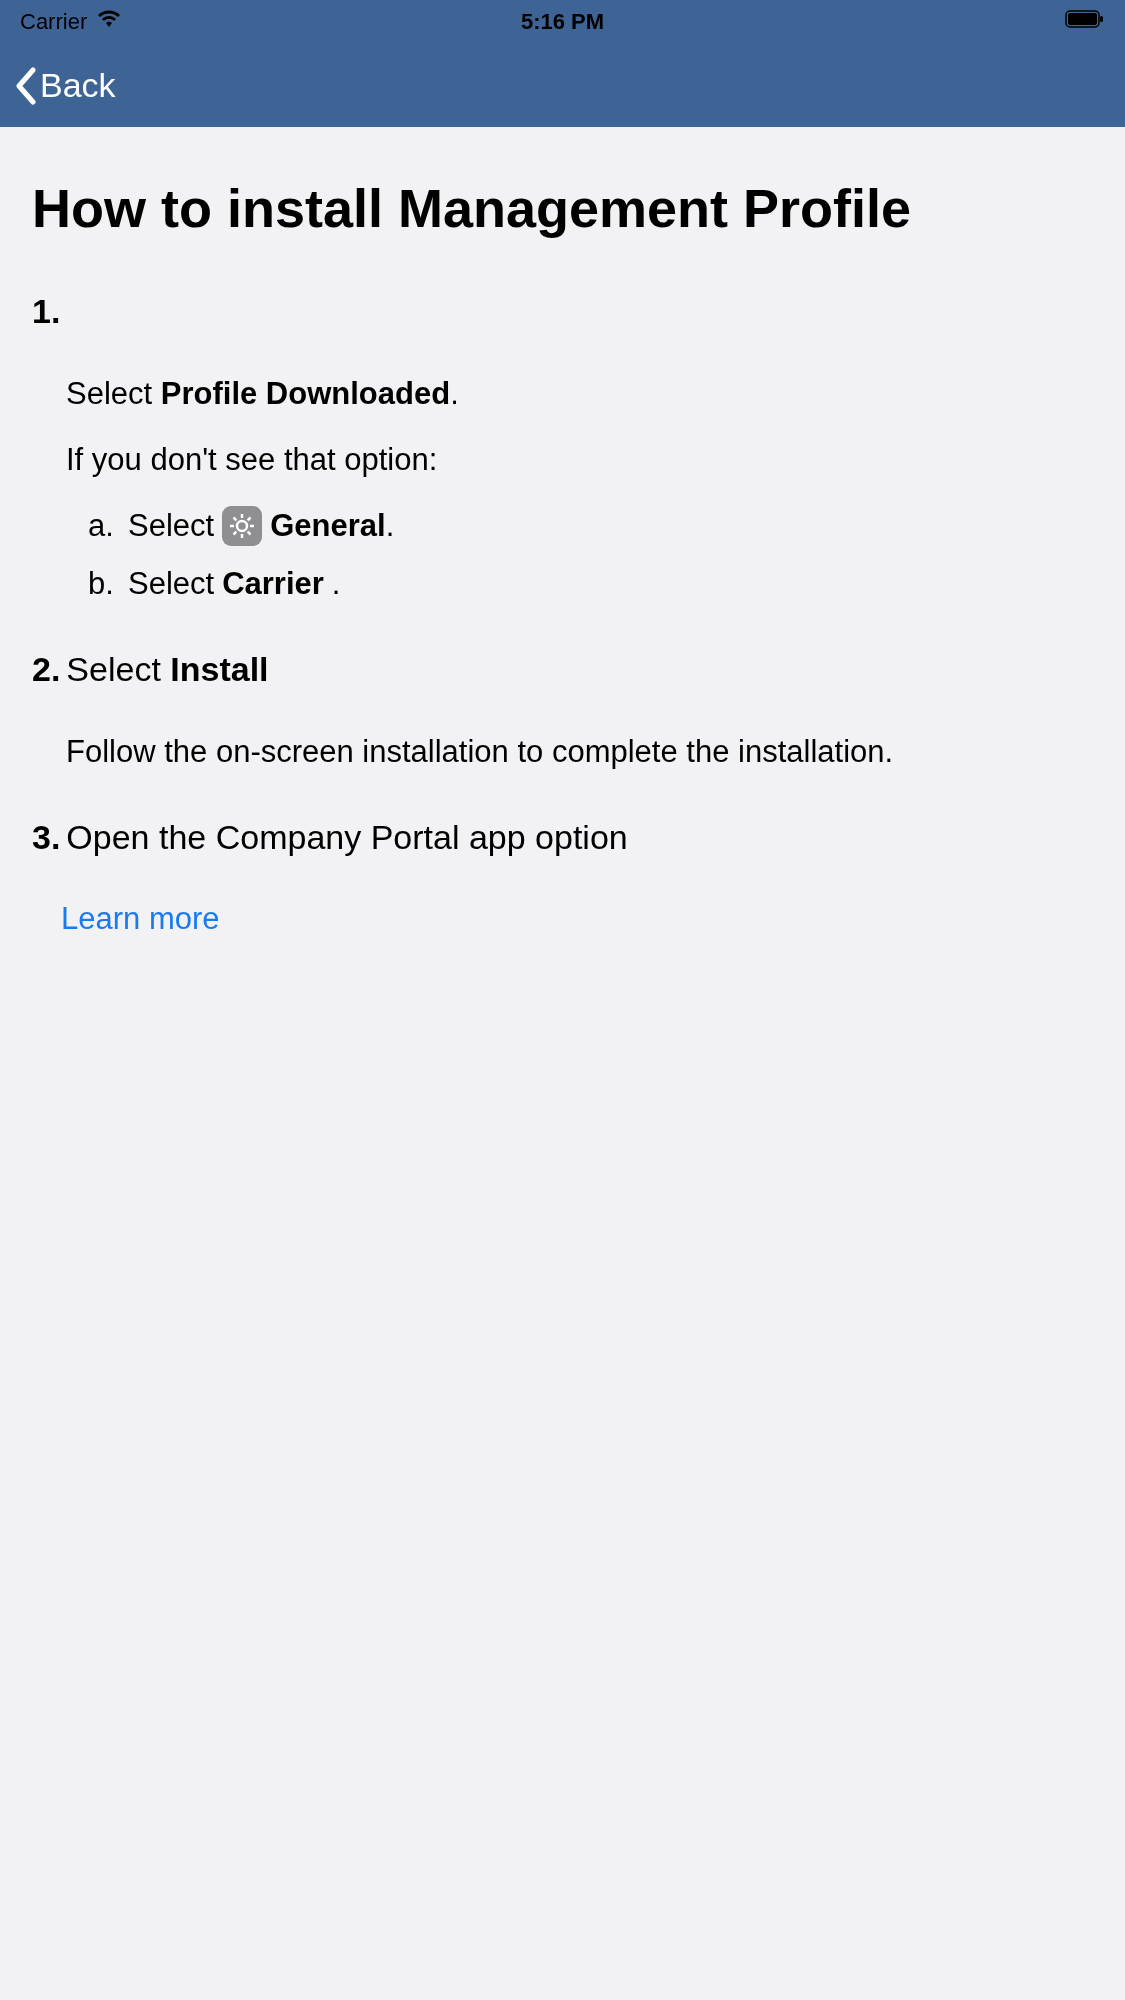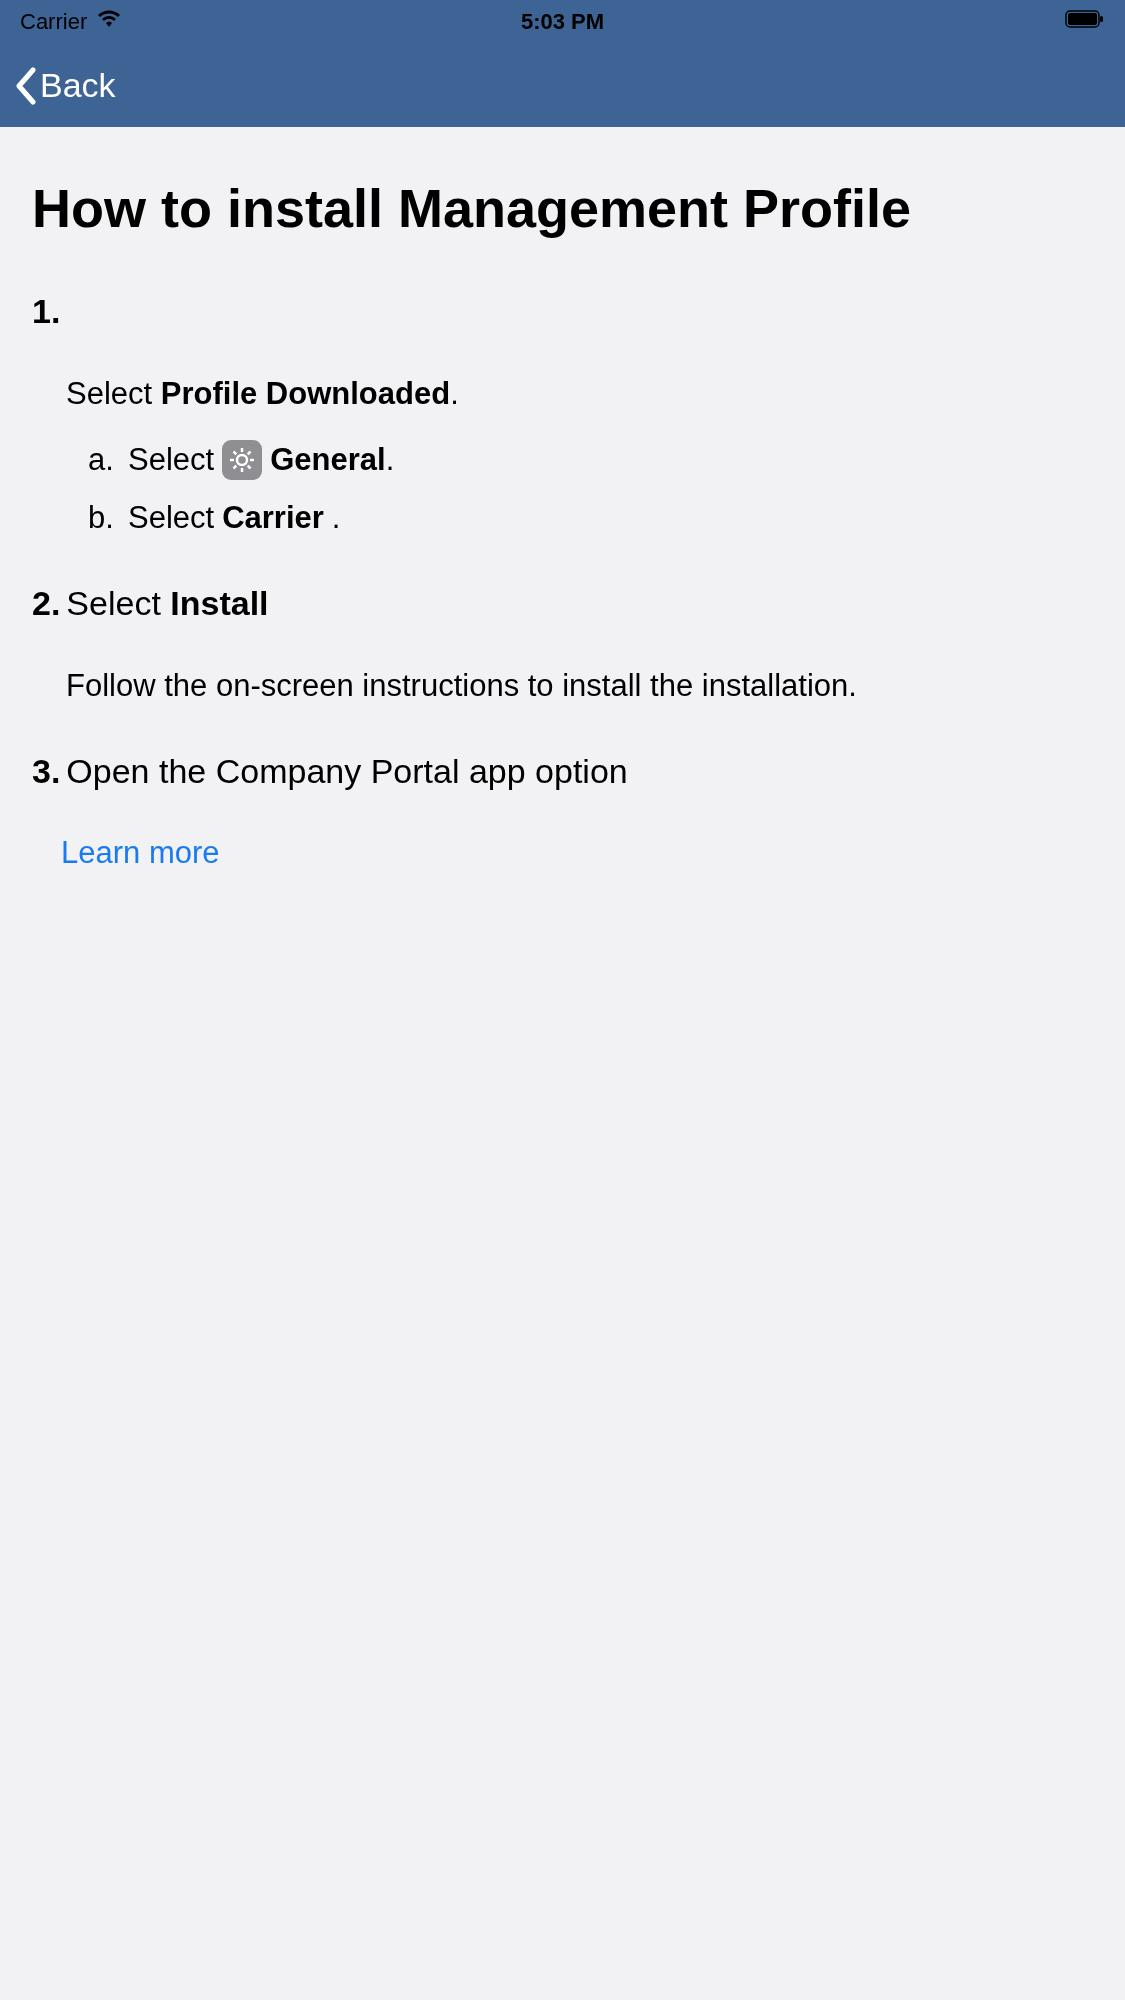--- a/index.html
+++ b/index.html
@@ -152,21 +152,21 @@
 
 <div class="status-bar">
   <div class="status-left">
     <span>Carrier</span>
     <span class="wifi-icon">
       <svg width="24" height="20" viewBox="0 0 24 20">
         <path d="M12 18 C12 18 15 14 15 14 C14 13 13 12.5 12 12.5 C11 12.5 10 13 9 14 Z M5 10 C7 8 9.5 7 12 7 C14.5 7 17 8 19 10 L17 12 C15.5 10.5 13.8 10 12 10 C10.2 10 8.5 10.5 7 12 Z M1 6 C4 3 8 1.5 12 1.5 C16 1.5 20 3 23 6 L21 8 C18.5 5.5 15.3 4.5 12 4.5 C8.7 4.5 5.5 5.5 3 8 Z" fill="#000"></path>
       </svg>
     </span>
   </div>
-  <div class="status-center">5:03 PM</div>
+  <div class="status-center">5:16 PM</div>
   <div class="status-right">
     <span class="battery-icon">
       <svg width="40" height="20" viewBox="0 0 40 20">
         <rect x="1" y="2" width="33" height="16" rx="4" fill="none" stroke="#000" stroke-width="1.5"></rect>
         <rect x="3" y="4" width="29" height="12" rx="2" fill="#000"></rect>
         <rect x="35" y="7" width="3" height="6" rx="1.5" fill="#000"></rect>
       </svg>
     </span>
   </div>
 </div>
@@ -186,20 +186,21 @@
   <h1 class="title">How to install Management Profile</h1>
 
   <div class="step">
     <div class="step-header">
       <span class="step-number">1.</span>
     </div>
     <div class="step-body">
       <div class="step-text">
         <span>Select </span><span class="bold">Profile Downloaded</span><span>.</span>
       </div>
+      <div class="step-text">If you don't see that option:</div>
       <div class="sub-list">
         <div class="sub-item">
           <span class="sub-letter">a.</span>
           <span class="sub-content">
             <span>Select</span>
             <span class="gear-badge">
               <svg width="28" height="28" viewBox="0 0 28 28">
                 <circle cx="14" cy="14" r="5" fill="none" stroke="#fff" stroke-width="2.5"></circle>
                 <g stroke="#fff" stroke-width="2.5">
                   <line x1="14" y1="2" x2="14" y2="6"></line>
@@ -229,21 +230,21 @@
   </div>
 
   <div class="step">
     <div class="step-header">
       <span class="step-number">2.</span>
       <span class="step-title">
         <span>Select </span><span class="bold">Install</span>
       </span>
     </div>
     <div class="step-body">
-      <div class="step-text">Follow the on-screen instructions to install the installation.</div>
+      <div class="step-text">Follow the on-screen installation to complete the installation.</div>
     </div>
   </div>
 
   <div class="step">
     <div class="step-header">
       <span class="step-number">3.</span>
       <span class="step-title">Open the Company Portal app option</span>
     </div>
   </div>
 

